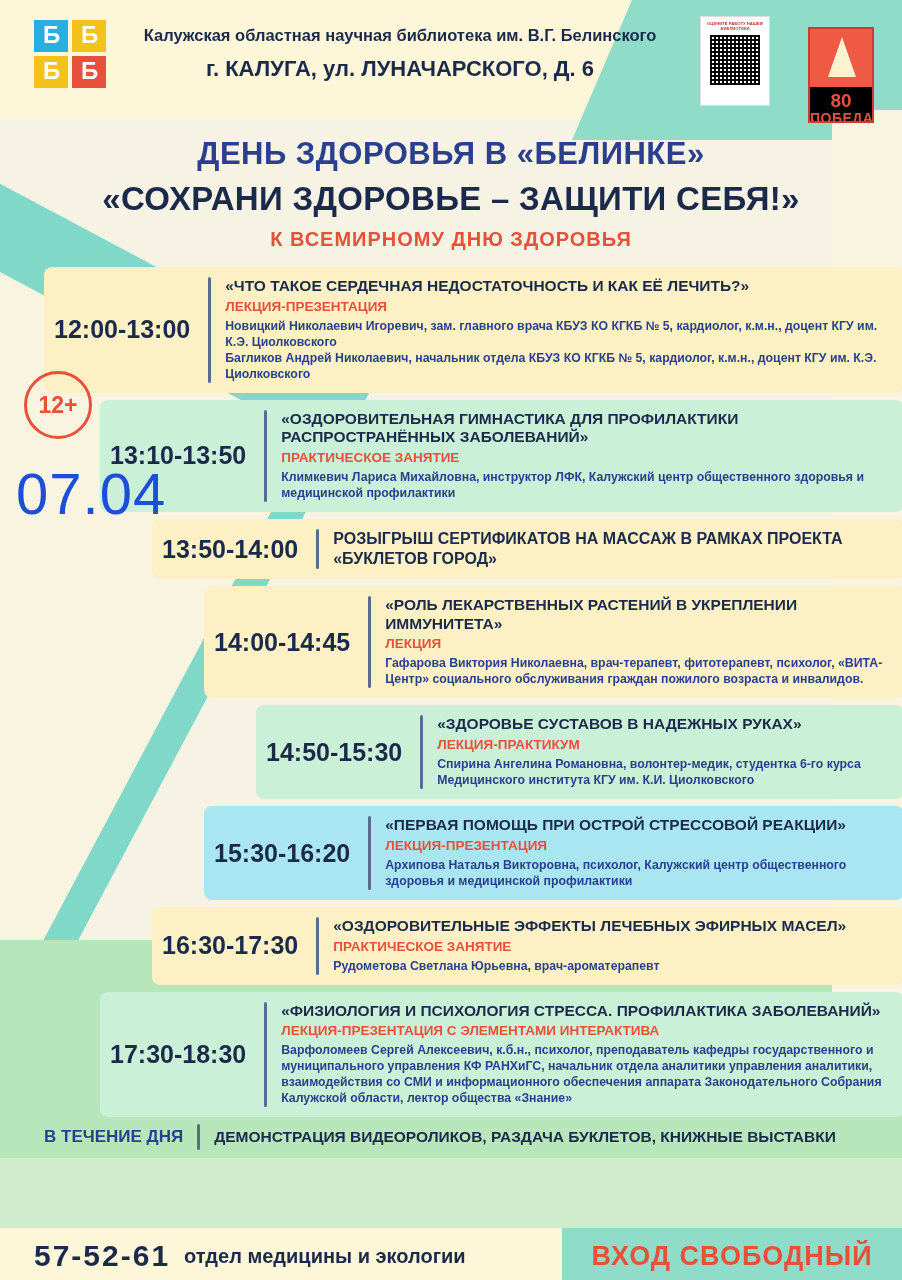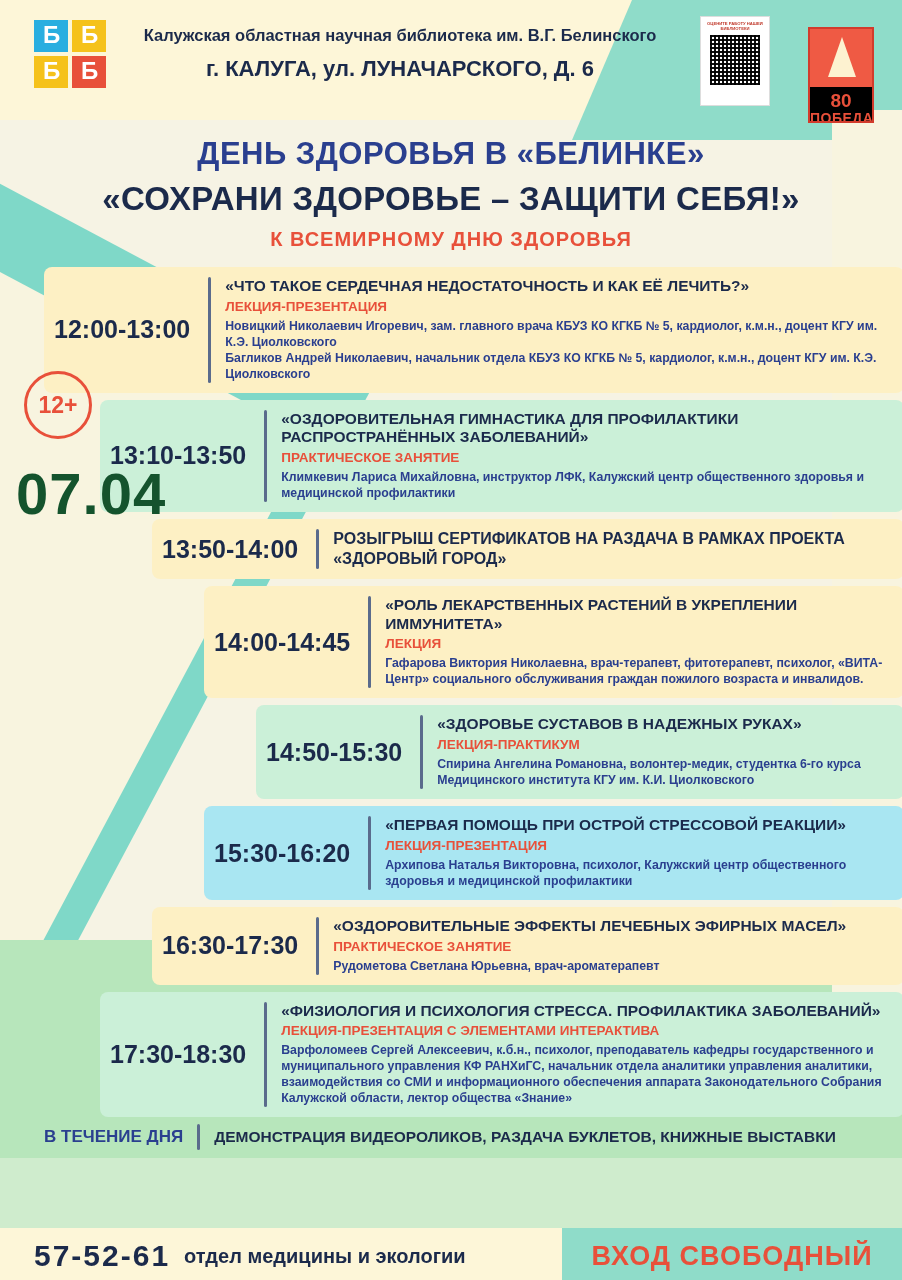--- a/index.html
+++ b/index.html
@@ -308,22 +308,22 @@
     display: flex;
     align-items: center;
     justify-content: center;
     z-index: 6;
   }
   .date-big {
     position: absolute;
     left: 16px;
     top: 460px;
     font-size: 58px;
-    font-weight: bold;
-    color: #14532d;
+    font-weight: normal;
+    color: #1d4ed8;
     letter-spacing: 1px;
     z-index: 6;
   }
 
   
   .allday {
     display: flex;
     align-items: center;
     margin-top: 6px;
     padding-left: 44px;
@@ -465,21 +465,21 @@
             <div class="ev-kind">ПРАКТИЧЕСКОЕ ЗАНЯТИЕ</div>
             <div class="ev-speakers">
               <div>Климкевич Лариса Михайловна, инструктор ЛФК, Калужский центр общественного здоровья и медицинской профилактики</div>
             </div>
           </div>
         </div>
         <div class="row" style="background: rgb(253, 240, 196); margin-left: 152px; width: 752px;">
           <div class="time">13:50-14:00</div>
           <div class="divider"></div>
           <div class="body-col">
-            <div class="ev-plain">РОЗЫГРЫШ СЕРТИФИКАТОВ НА РАЗДАЧА В РАМКАХ ПРОЕКТА «ЗДОРОВЫЙ ГОРОД»</div>
+            <div class="ev-plain">РОЗЫГРЫШ СЕРТИФИКАТОВ НА МАССАЖ В РАМКАХ ПРОЕКТА «БУКЛЕТОВ ГОРОД»</div>
           </div>
         </div>
         <div class="row" style="background: rgb(253, 240, 196); margin-left: 204px; width: 700px;">
           <div class="time">14:00-14:45</div>
           <div class="divider"></div>
           <div class="body-col">
             <div class="ev-title">«РОЛЬ ЛЕКАРСТВЕННЫХ РАСТЕНИЙ В УКРЕПЛЕНИИ ИММУНИТЕТА»</div>
             <div class="ev-kind">ЛЕКЦИЯ</div>
             <div class="ev-speakers">
               <div>Гафарова Виктория Николаевна, врач-терапевт, фитотерапевт, психолог, «ВИТА-Центр» социального обслуживания граждан пожилого возраста и инвалидов.</div>

